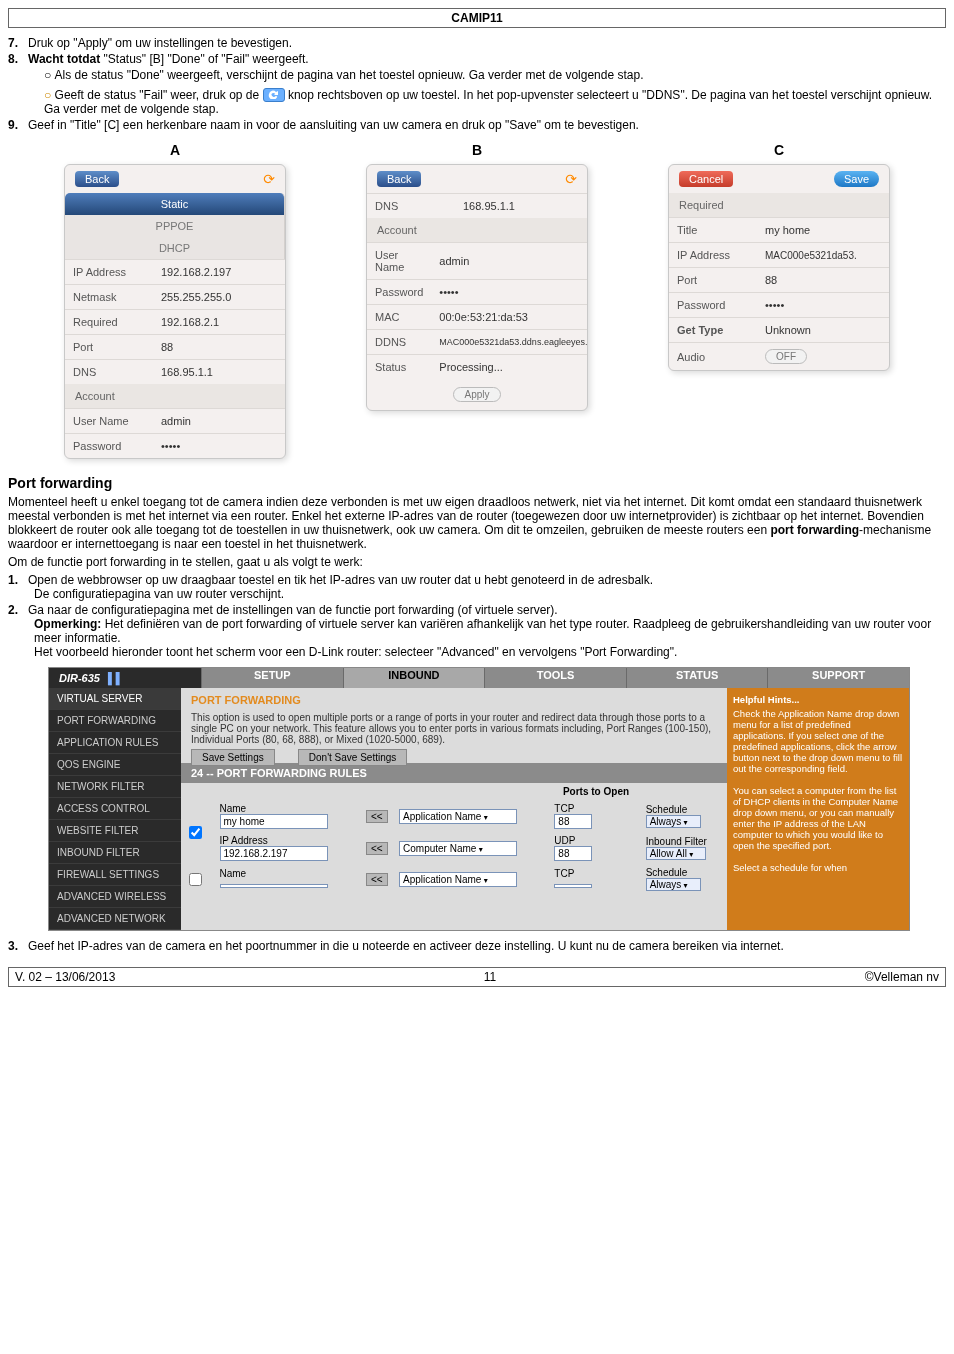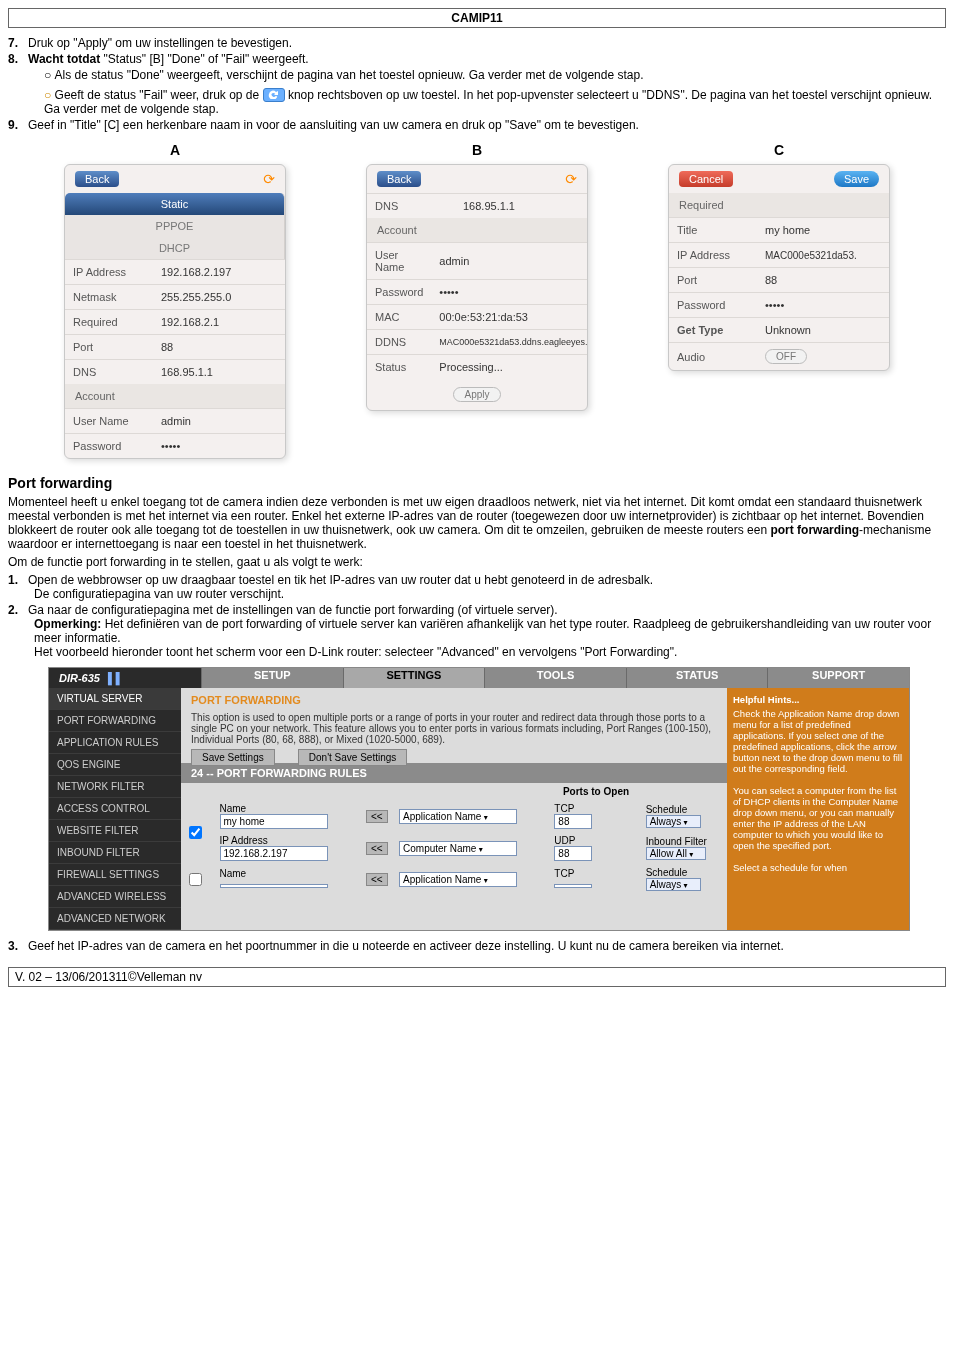--- a/index.html
+++ b/index.html
@@ -66,21 +66,21 @@
   .section-bar { background:#8b8b8b; color:#fff; font-weight:bold; padding:4px 10px;}
   table.rules { width:100%; border-collapse:collapse; }
   table.rules td { padding:3px 4px; font-size:10px; }
   .fld { border:1px solid #7a93b8; background:#fff; padding:1px 3px; display:inline-block; width:100px;}
   .sel { border:1px solid #7a93b8; background:#e8eefb; padding:0 12px 0 3px; display:inline-block; font-size:10px;}
   .small-arrow::after{content:" ▾"; font-size:8px;}
   .cc { text-align:center; }
   .hints { width:170px; background:#d07c1b; color:#fff; padding:6px; font-size:9.5px;}
   .hints .hh { font-weight:bold; margin-bottom:3px; color:#fff; }
 
-  .footer-row { display:flex; border:1px solid #666; padding:2px 6px; margin-top:14px; font-size:12px; }
+  .footer-row { display:flex; justify-content:space-between; border:1px solid #666; padding:2px 6px; margin-top:14px; font-size:12px; }
 </style>
 </head>
 <body>
 
 <div class="title-box">CAMIP11</div>
 
 <div>
   <span class="step-num">7.&nbsp;&nbsp;&nbsp;</span><span>Druk op "Apply" om uw instellingen te bevestigen.</span>
 </div>
 
@@ -256,21 +256,21 @@
 </div>
 
 <div class="dlink-wrap" style="margin-left:40px;">
   <div class="dlink-hdr">
     <div class="dlink-logo">
         <span>DIR-635</span>
         <span style="color:#7fb1ff; font-style:normal; margin-left:4px;">▐▐</span>
       </div>
     <div class="dlink-tabs">
       <div class="t">SETUP</div>
-      <div class="t active">SETTINGS</div>
+      <div class="t active">INBOUND</div>
       <div class="t">TOOLS</div>
       <div class="t">STATUS</div>
       <div class="t">SUPPORT</div>
     </div>
   </div>
   <div class="dlink-body">
     <div class="dlink-side">
       <div>VIRTUAL SERVER</div>
       <div>PORT FORWARDING</div>
       <div>APPLICATION RULES</div>

